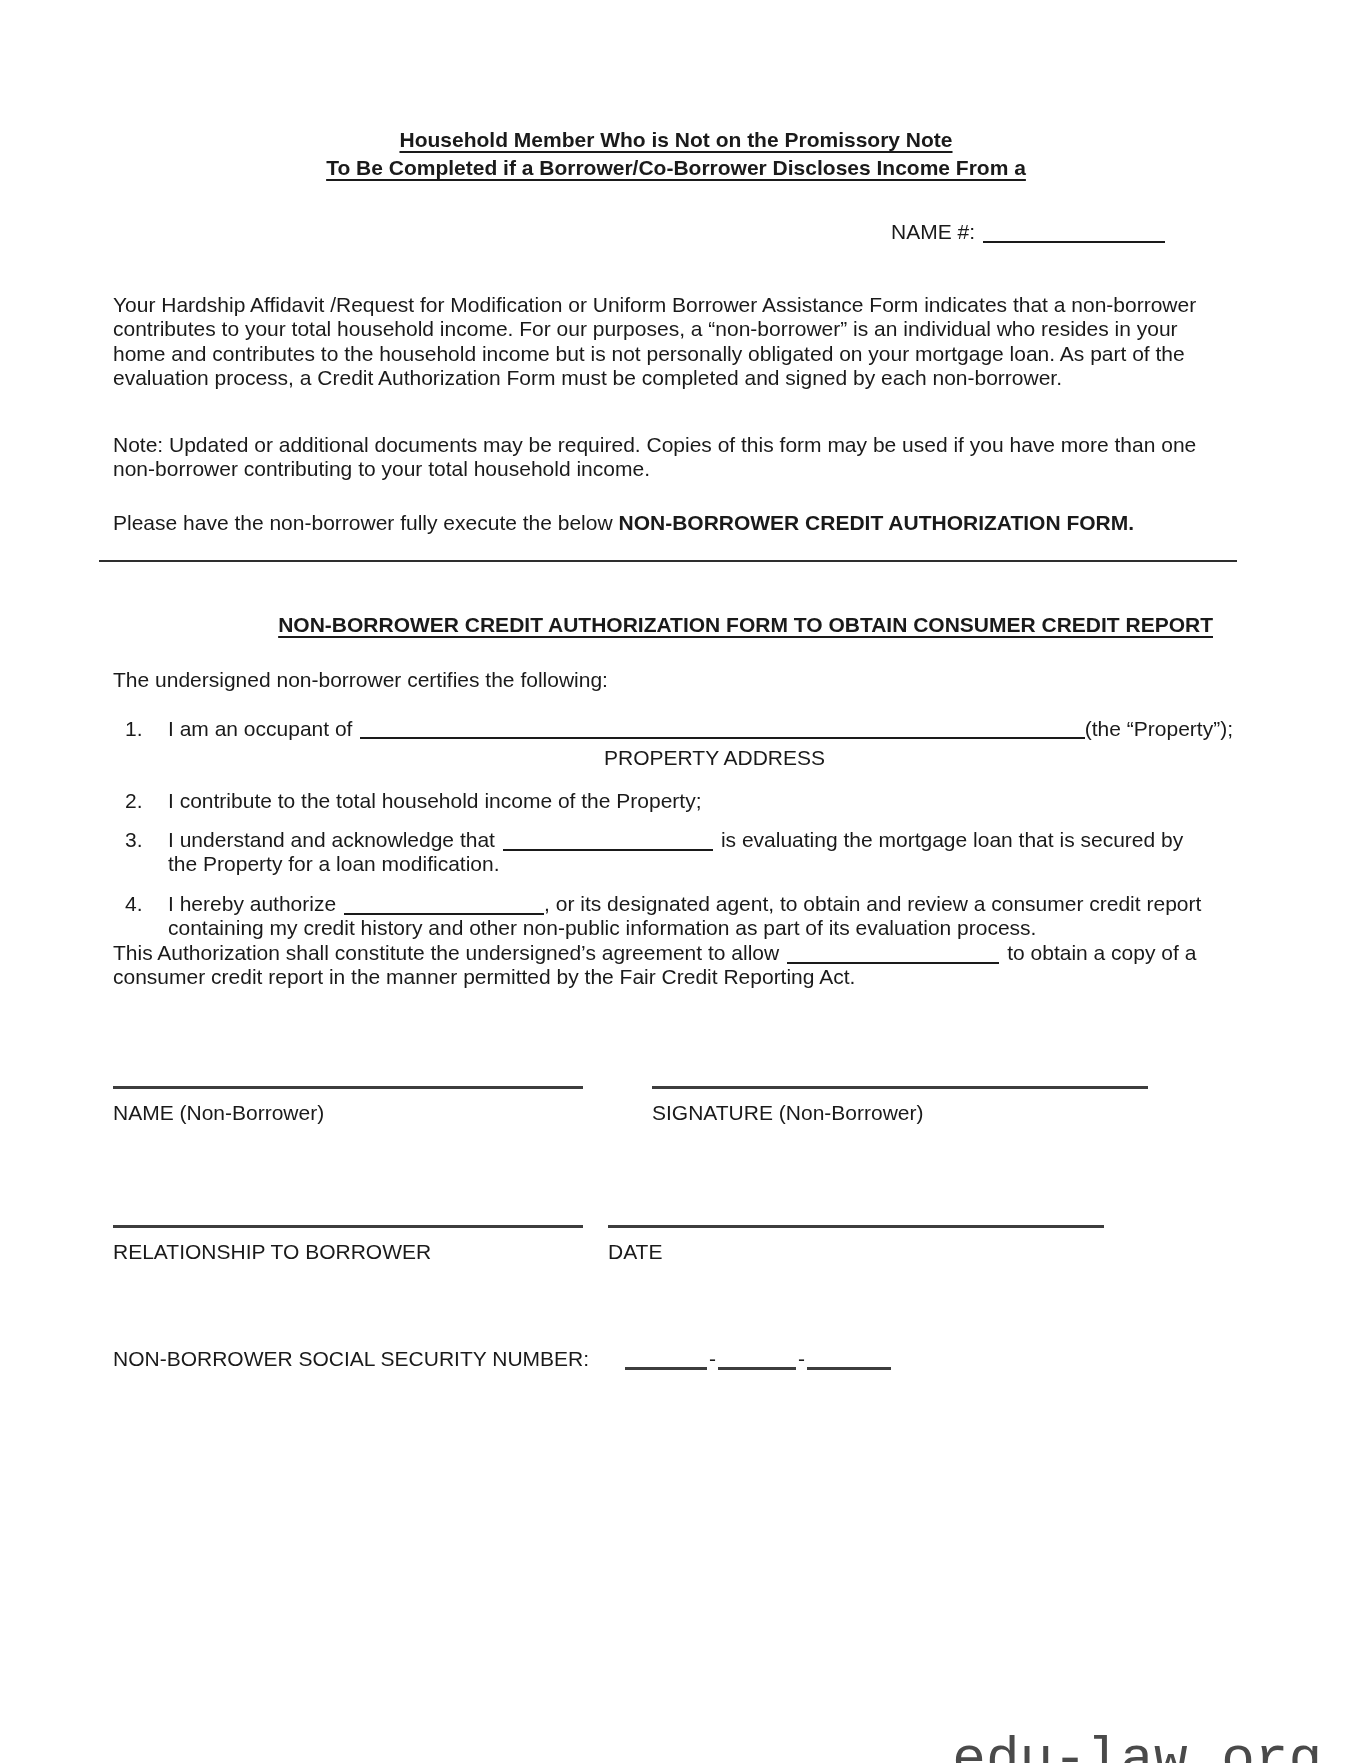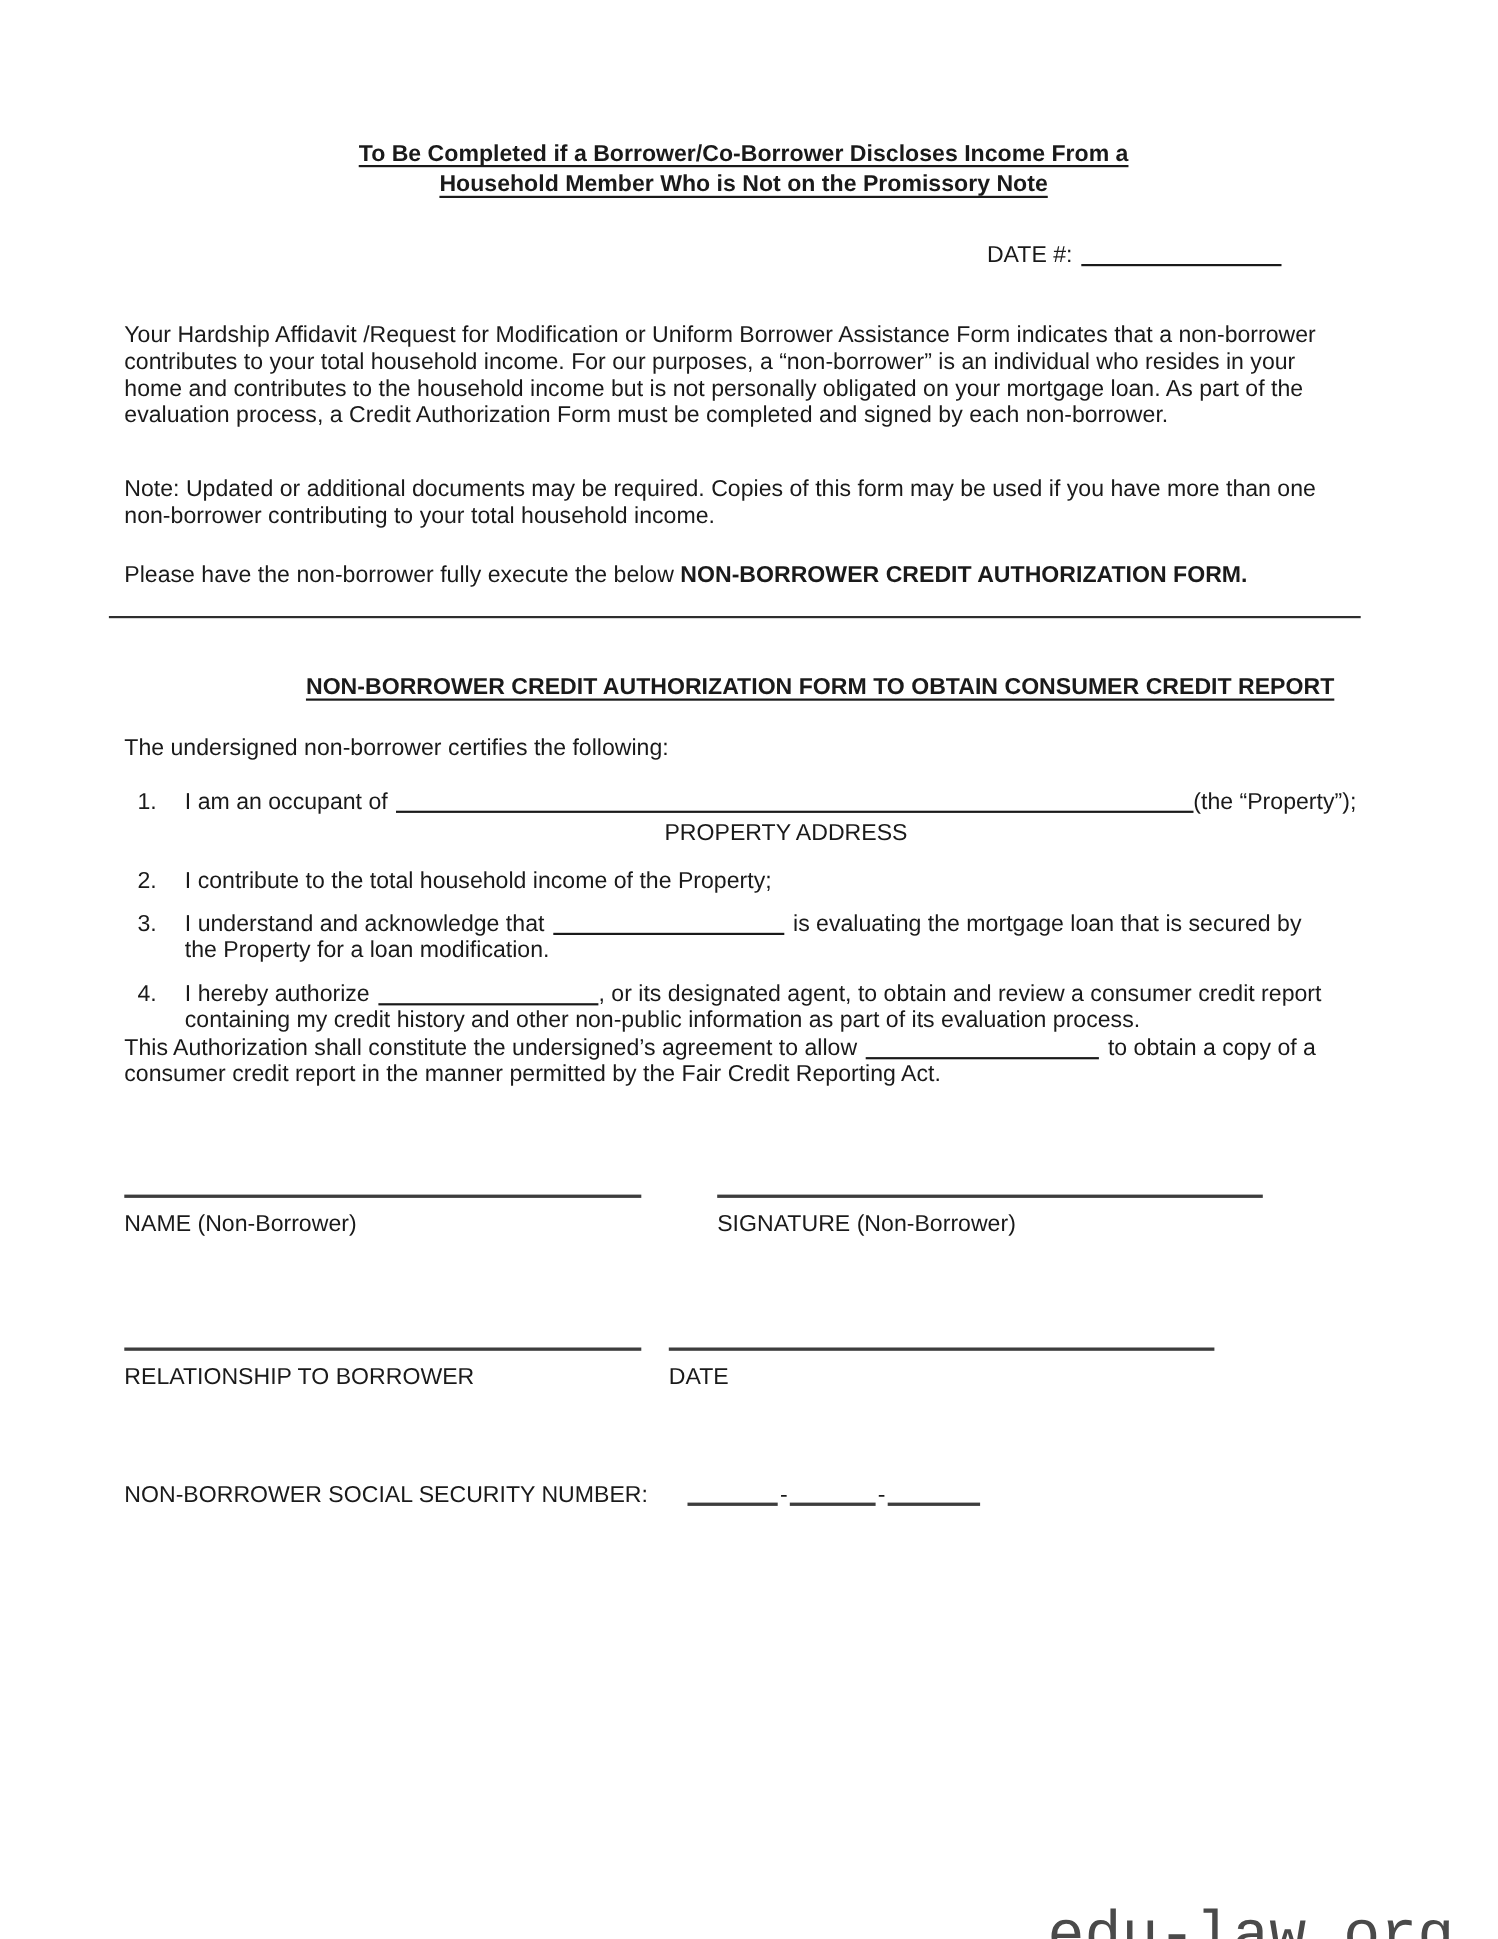--- a/index.html
+++ b/index.html
@@ -116,26 +116,26 @@
     color:var(--watermark);
   }
 </style>
 </head>
 <body>
 
 <div class="page">
   <div class="doc">
 
     <div class="doc-title">
+      <div class="title-line">Household Member Who is Not on the Promissory Note</div>
       <div class="title-line">To Be Completed if a Borrower/Co-Borrower Discloses Income From a</div>
-      <div class="title-line">Household Member Who is Not on the Promissory Note</div>
     </div>
 
     <div class="loan-row">
-      <span>DATE #:</span><span class="blank loan-blank"></span>
+      <span>NAME #:</span><span class="blank loan-blank"></span>
     </div>
 
     <p class="p1">Your Hardship Affidavit /Request for Modification or Uniform Borrower Assistance Form indicates that a non-borrower contributes to your total household income. For our purposes, a “non-borrower” is an individual who resides in your home and contributes to the household income but is not personally obligated on your mortgage loan. As part of the evaluation process, a Credit Authorization Form must be completed and signed by each non-borrower.</p>
 
     <p class="p2">Note: Updated or additional documents may be required. Copies of this form may be used if you have more than one non-borrower contributing to your total household income.</p>
 
     <p class="p3"><span>Please have the non-borrower fully execute the below </span><span class="b">NON-BORROWER CREDIT AUTHORIZATION FORM.</span></p>
 
     <hr class="rule">
 

